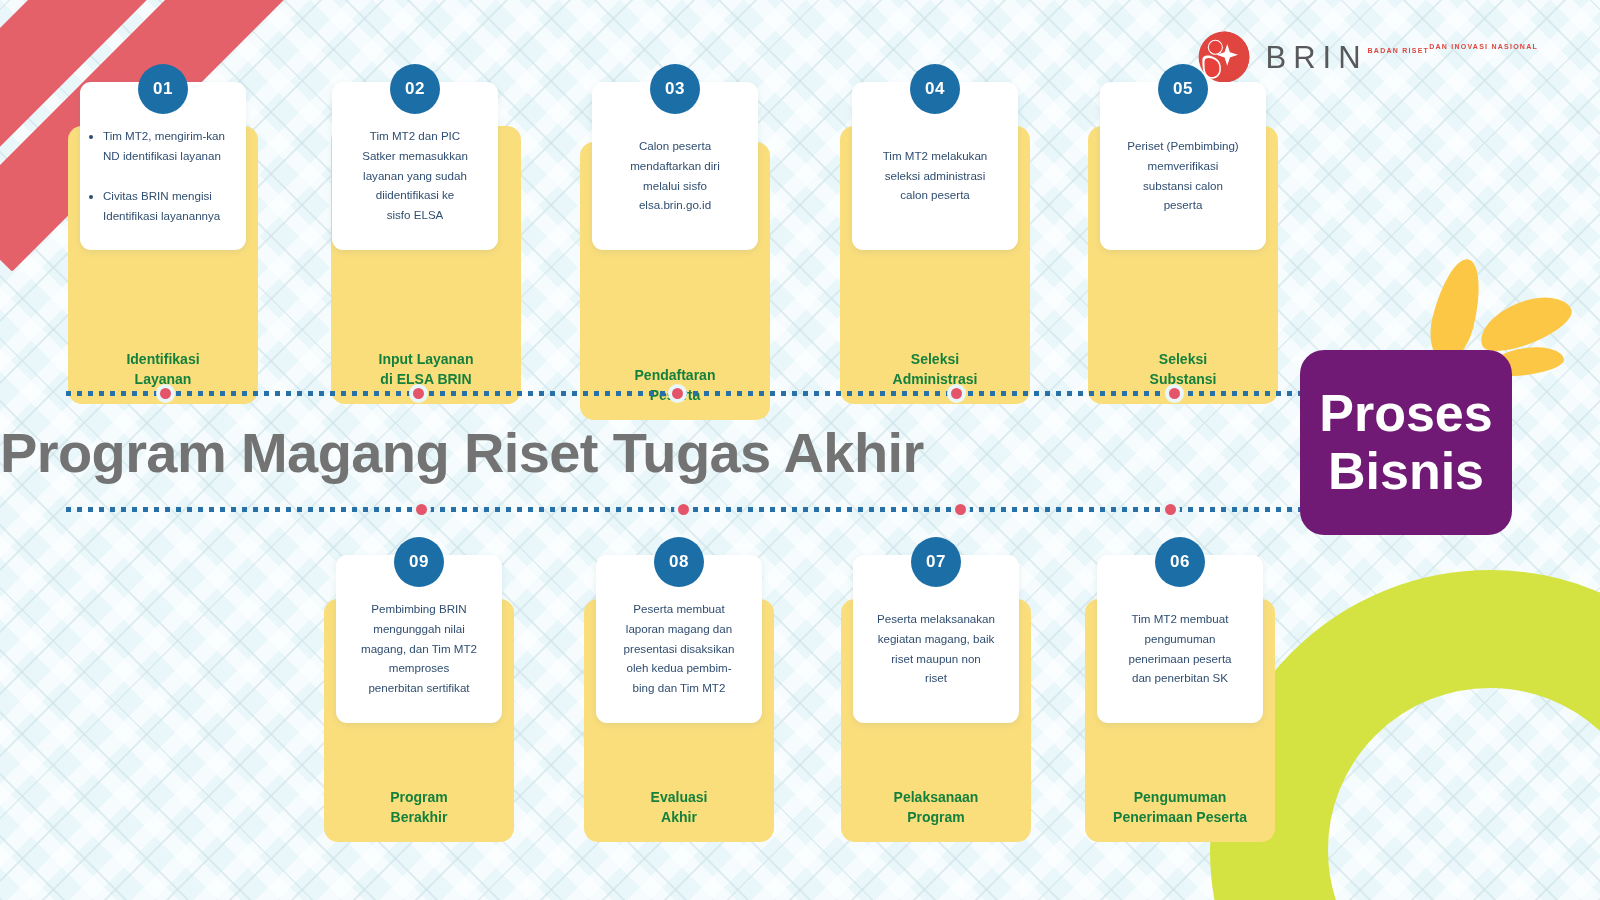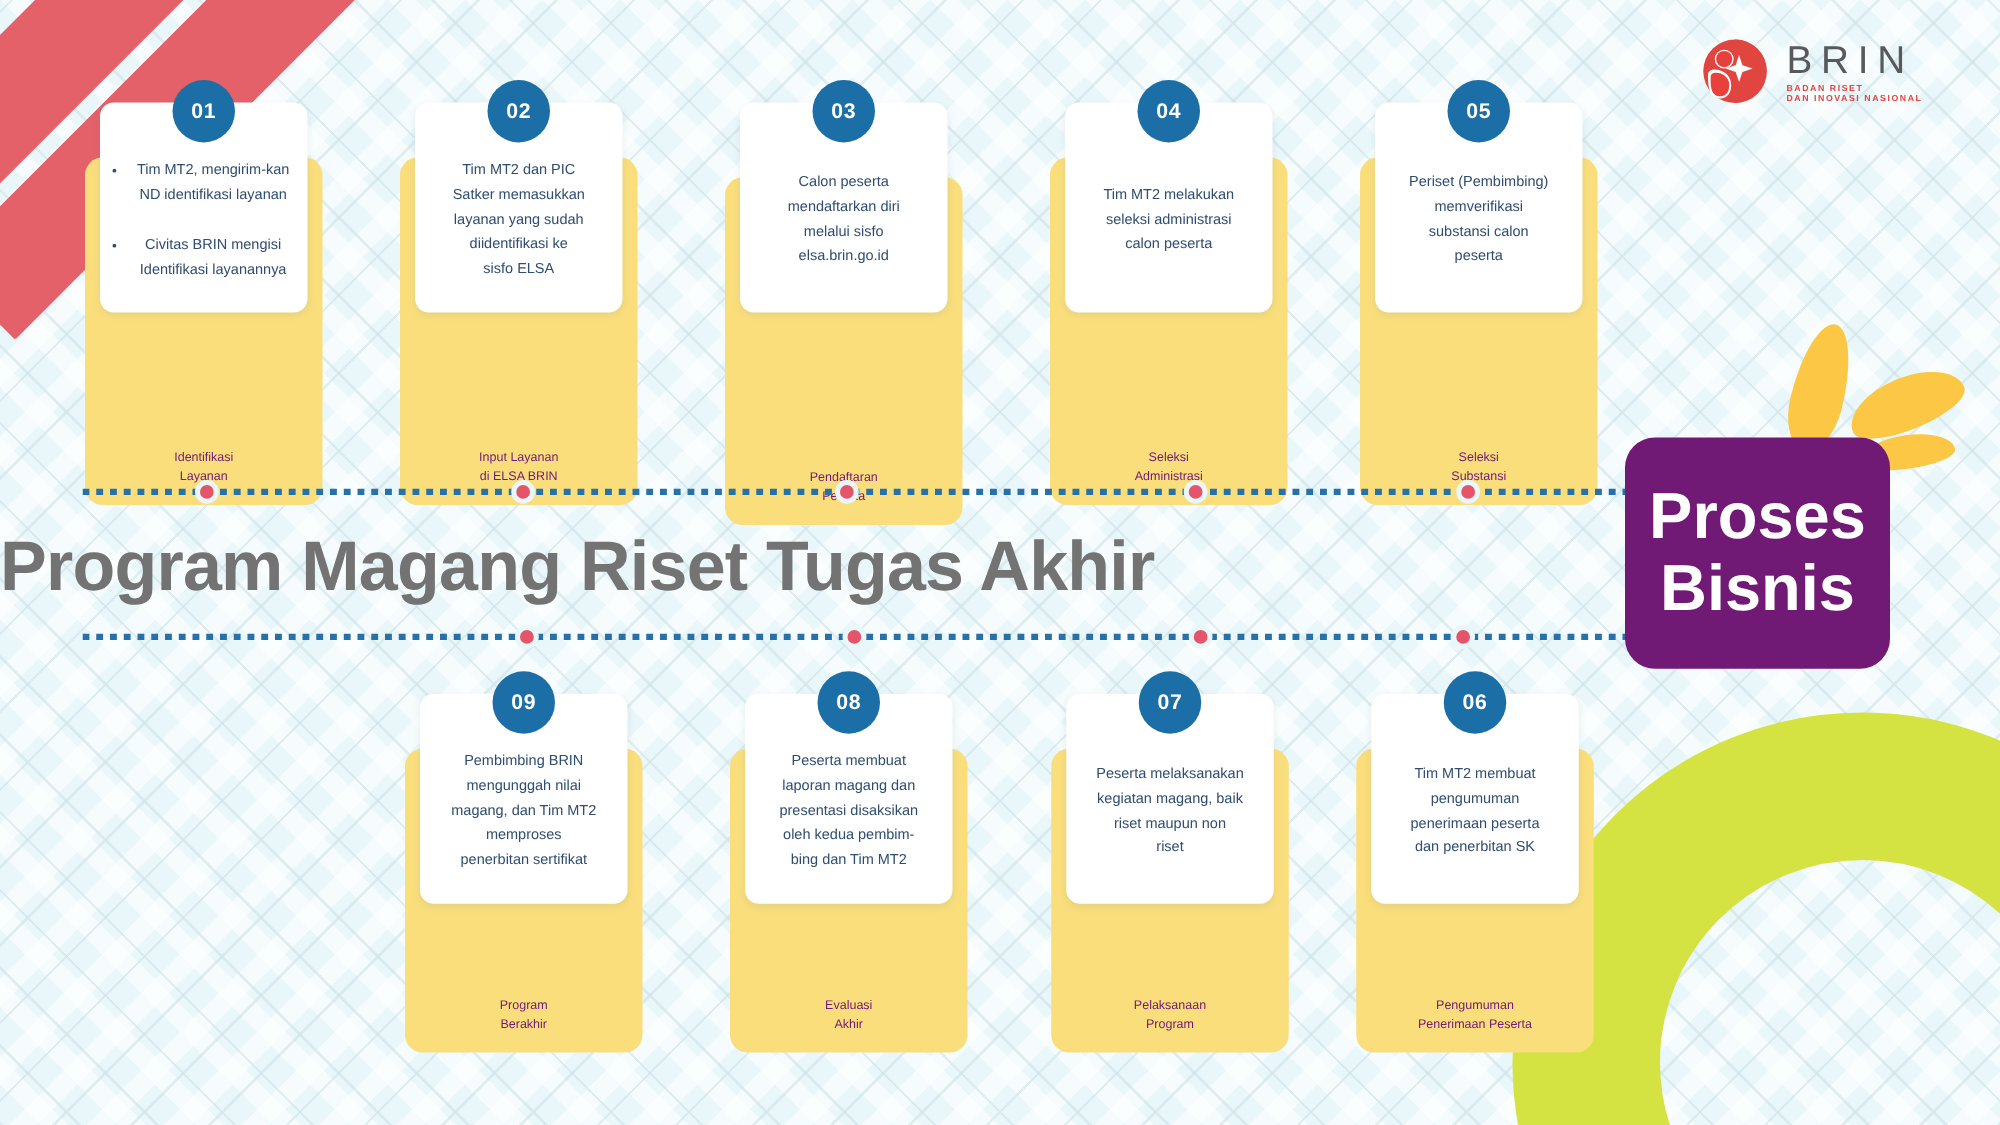--- a/index.html
+++ b/index.html
@@ -80,21 +80,21 @@
   
   .brin-logo {
     position: absolute;
     top: 30px;
     right: 62px;
     display: flex;
     align-items: center;
     gap: 14px;
   }
   .brin-mark { width: 54px; height: 54px; }
-  .brin-word { display: flex; flex-direction: column; line-height: 1; }
+  .brin-word { display: flex; line-height: 1; }
   .brin-name {
     font-size: 31px;
     letter-spacing: 7px;
     color: #58595b;
     font-weight: 400;
   }
   .brin-tag {
     font-size: 7px;
     letter-spacing: 1.25px;
     color: #e0453f;
@@ -114,23 +114,23 @@
     background: #fade7c;
     border-radius: 14px;
     box-sizing: border-box;
     display: flex;
     align-items: flex-end;
     justify-content: center;
   }
   .card .caption {
     width: 100%;
     text-align: center;
-    font-size: 10px;
-    font-weight: normal;
-    color: #701a75;
+    font-size: 14px;
+    font-weight: bold;
+    color: #15803d;
     line-height: 1.48;
     padding-bottom: 14px;
     white-space: pre-line;
   }
   .card .white {
     position: absolute;
     left: 12px;
     width: 166px;
     background: #ffffff;
     border-radius: 11px;
@@ -142,21 +142,21 @@
   }
   .card .body {
     font-size: 11.6px;
     color: #2f4d70;
     line-height: 1.72;
     text-align: center;
     padding: 30px 11px 11px 11px;
     white-space: pre-line;
   }
   .card .body.bullets {
-    text-align: center;
+    text-align: left;
     padding: 30px 8px 10px 8px;
   }
   .card .body.bullets ul {
     margin: 0;
     padding-left: 15px;
   }
   .card .body.bullets li { margin: 0; }
   .card .badge {
     position: absolute;
     left: 50%;
@@ -277,21 +277,21 @@
         <ul>
           <li>Tim MT2, mengirim-kan ND identifikasi layanan</li>
           <li>Civitas BRIN mengisi Identifikasi layanannya</li>
         </ul>
       </div>
     </div>
     <div class="badge" style="top:-18px;">01</div>
   </div>
 
   <div class="card" style="left:320px; top:82px;">
-    <div class="yellow" style="top:44px; height:278px;">
+    <div class="yellow" style="top:44px; height:278px;margin-left:11px;">
       <div class="caption">Input Layanan
 di ELSA BRIN</div>
     </div>
     <div class="white" style="top:0px; height:168px;">
       <div class="body">Tim MT2 dan PIC
 Satker memasukkan
 layanan yang sudah
 diidentifikasi ke
 sisfo ELSA</div>
     </div>

